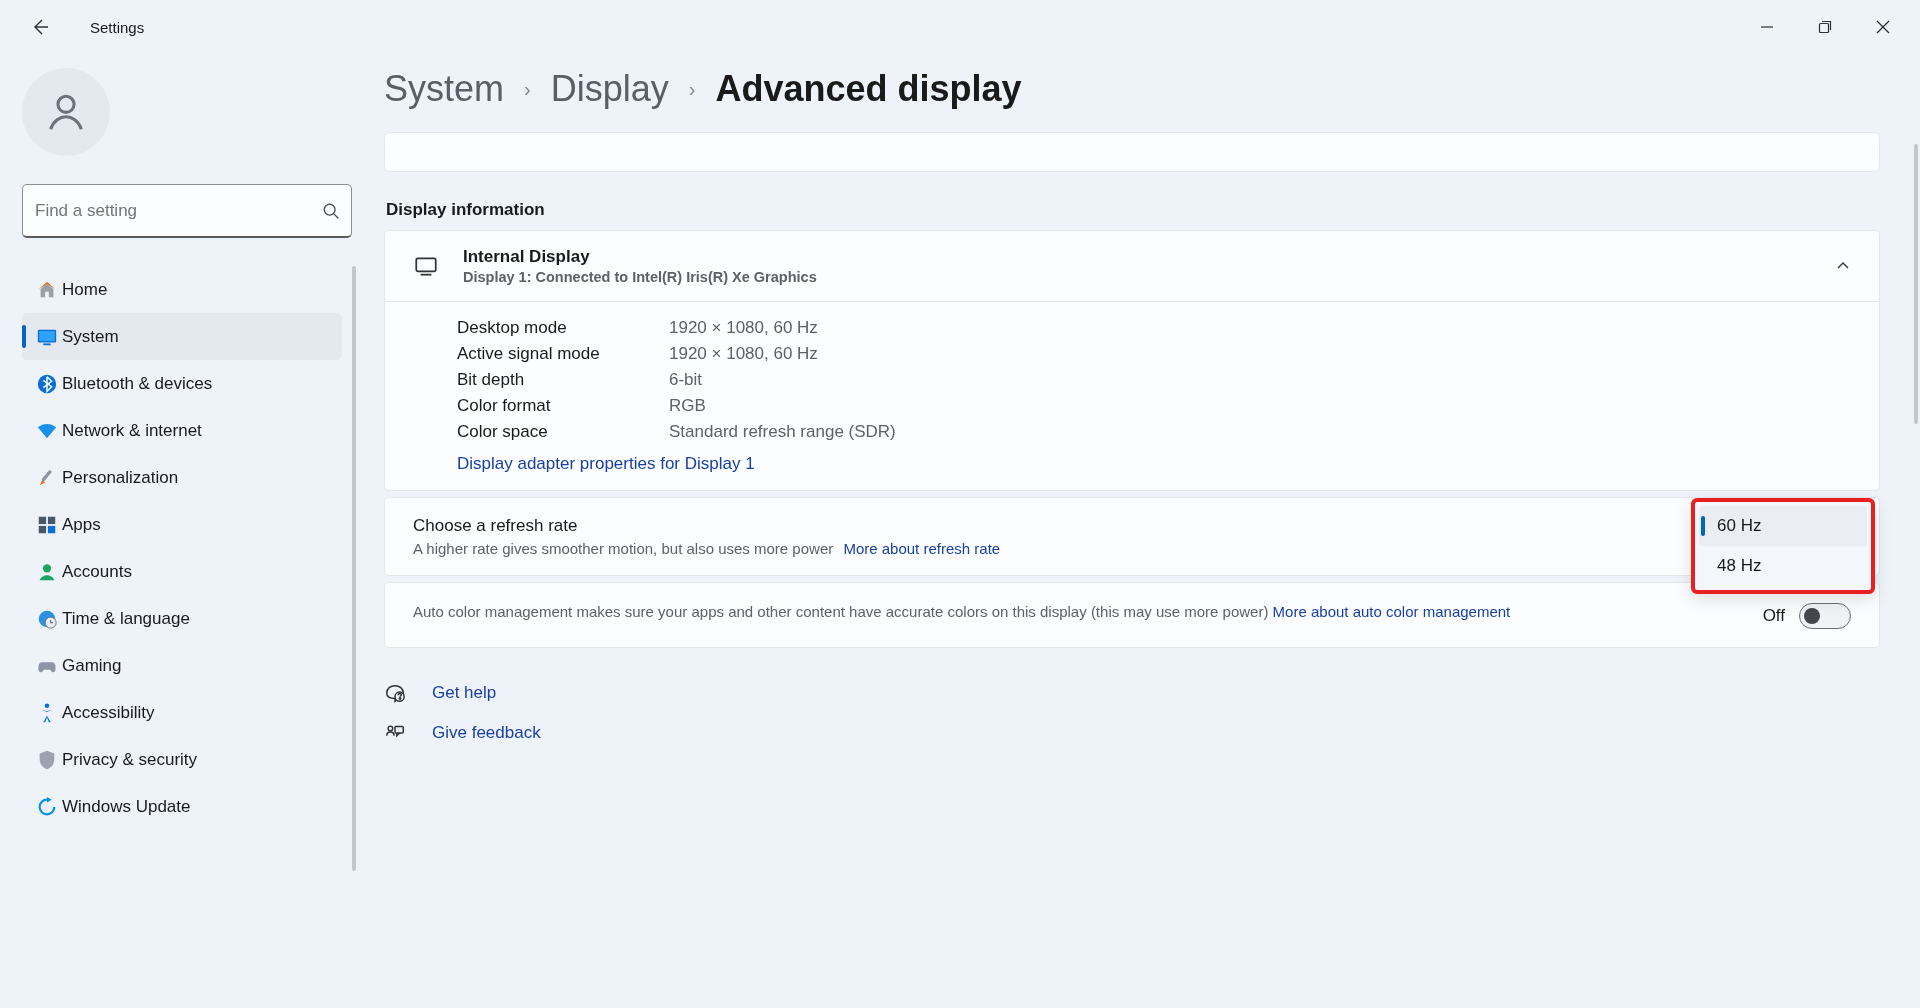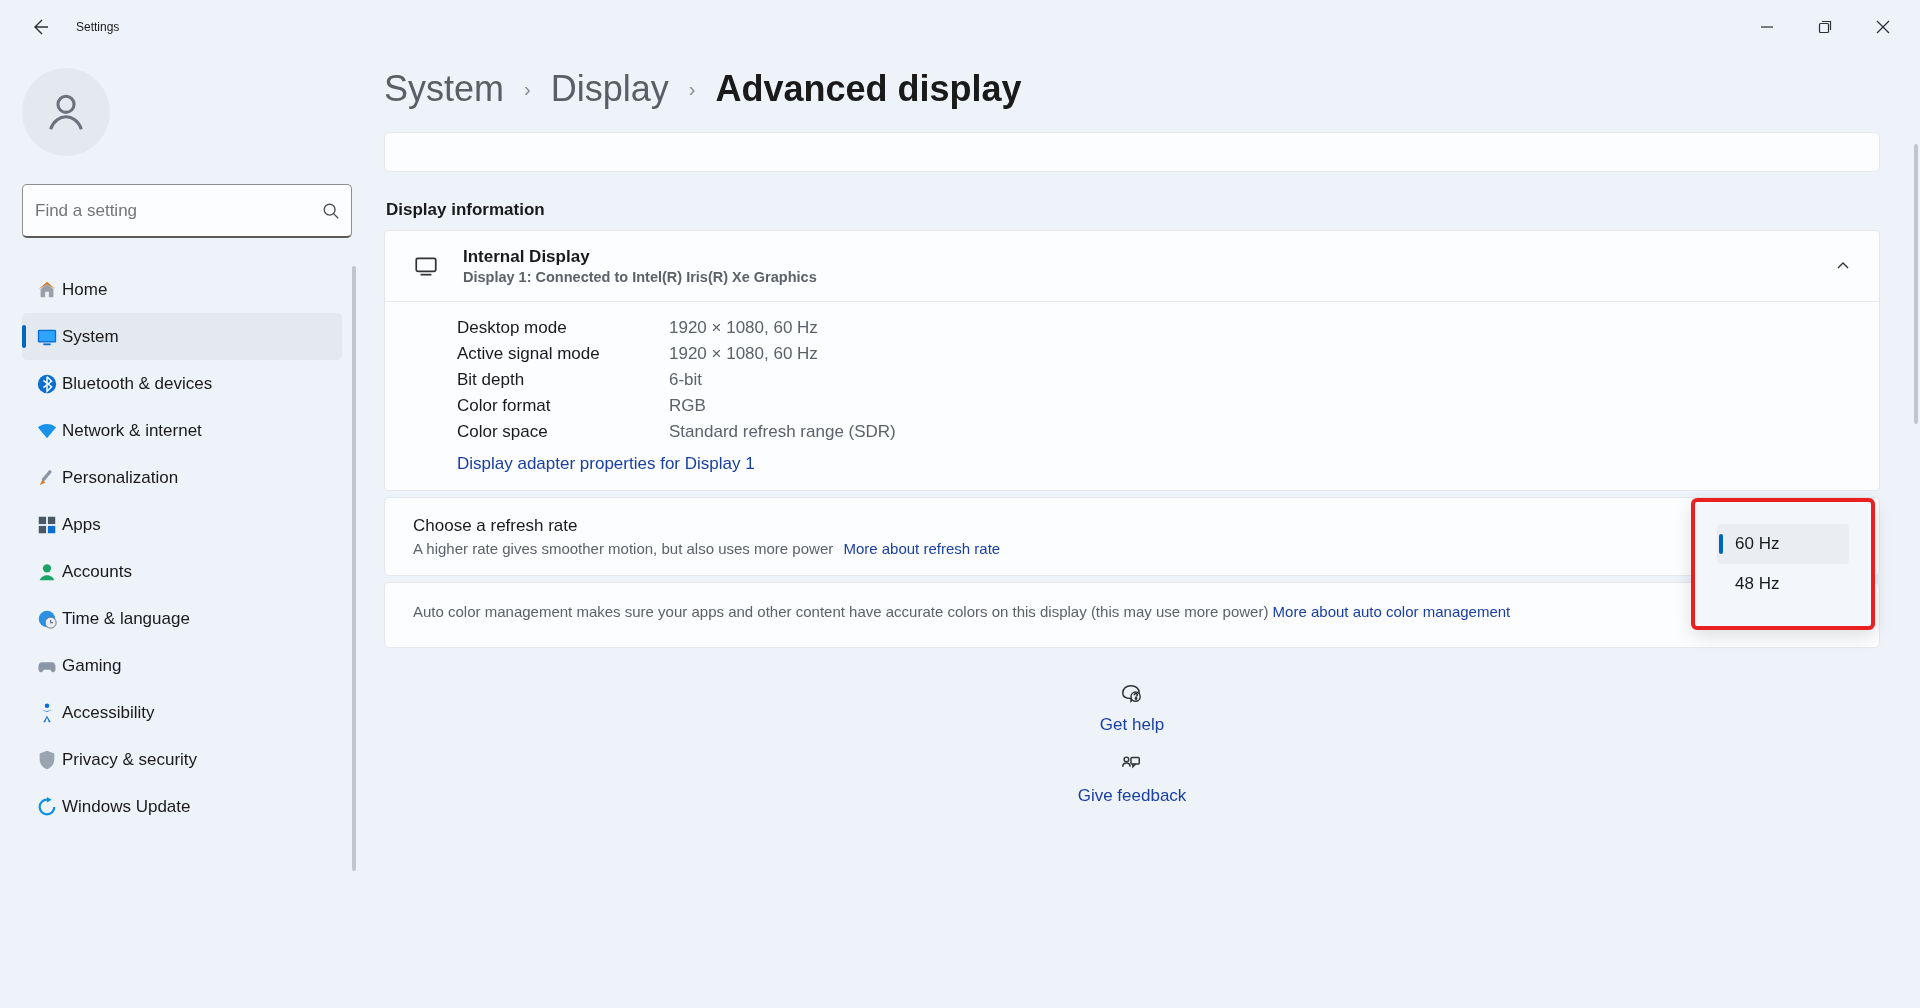--- a/index.html
+++ b/index.html
@@ -19,22 +19,22 @@
     display: flex;
     align-items: center;
     padding: 0 8px;
   }
   .back-btn {
     width: 40px; height: 40px;
     display:flex; align-items:center; justify-content:center;
     margin-left: 12px;
   }
   .app-title {
-    font-size: 12px;
-    margin-left: 16px;
+    font-size: 15px;
+    margin-left: 30px;
   }
   .win-controls {
     margin-left: auto;
     display:flex;
   }
   .win-btn {
     width: 58px; height: 40px;
     display:flex; align-items:center; justify-content:center;
   }
 
@@ -168,21 +168,21 @@
   .inline-link { color:#1a3fa3; margin-left:6px; }
 
   .dropdown-pop {
     position:absolute;
     right: 4px;
     top: 0px;
     width: 184px;
     border: 4px solid #e82020;
     border-radius: 6px;
     background:#f3f6fb;
-    padding: 22px;
+    padding: 4px;
     box-shadow: 0 6px 18px rgba(0,0,0,.12);
     z-index: 20;
   }
   .dd-item {
     padding: 10px 18px;
     font-size:17px;
     border-radius:4px;
     position:relative;
   }
   .dd-item.sel {
@@ -210,24 +210,23 @@
     position:relative;
   }
   .toggle-knob {
     width:16px; height:16px; border-radius:50%;
     background:#44474d;
     position:absolute; left:4px; top:4px;
   }
 
   .footer-links { margin-top: 34px; }
   .footer-link {
-    display:flex; align-items:center; gap: 11px;
+    display:flex; align-items:center; gap: 24px;
     font-size:17px; color:#1a3fa3;
     margin-bottom: 18px;
-    flex-direction: column;
   }
   .footer-icon { width:24px; color:#303236; }
 
   svg { display:block; }
 </style>
 </head>
 <body>
 
 <div class="titlebar">
   <div class="back-btn">

